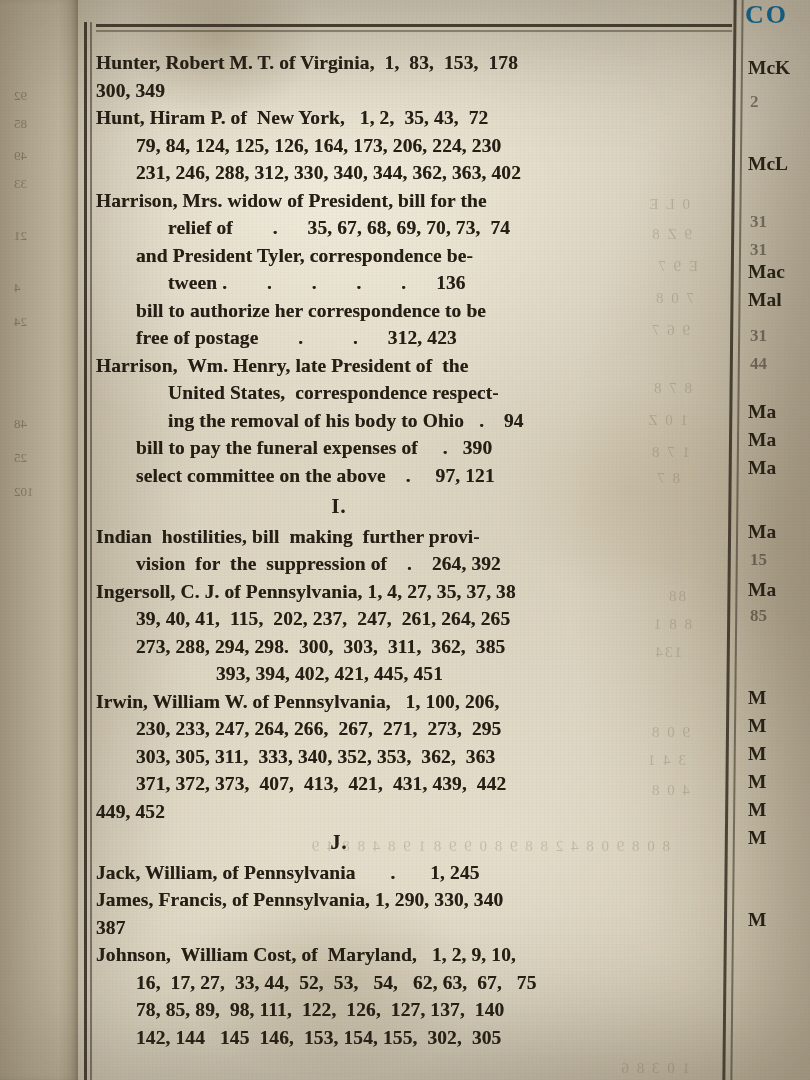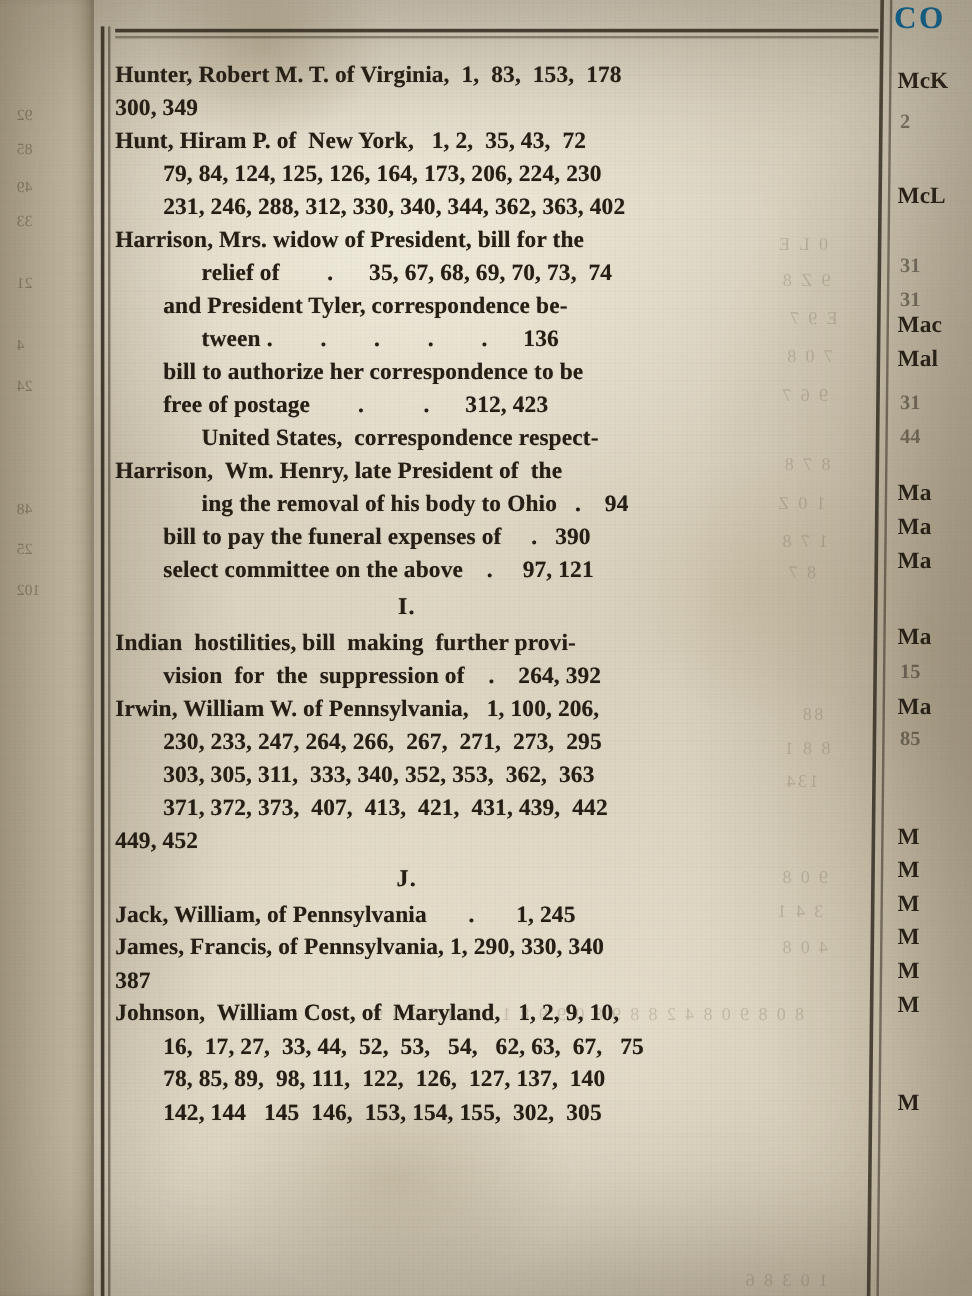--- a/index.html
+++ b/index.html
@@ -237,30 +237,36 @@
       </div>
       <div class="entry">
         <span class="ln">Harrison, Mrs. widow of President, bill for the</span>
         <span class="ln ln-indent2">relief of        .      35, 67, 68, 69, 70, 73,  74</span>
         <span class="ln ln-indent1">and President Tyler, correspondence be-</span>
         <span class="ln ln-indent2">tween .        .        .        .        .      136</span>
         <span class="ln ln-indent1">bill to authorize her correspondence to be</span>
         <span class="ln ln-indent1">free of postage        .          .      312, 423</span>
       </div>
       <div class="entry">
+        <span class="ln">Harrison,  Wm. Henry, late President of  the</span>
         <span class="ln ln-indent2">United States,  correspondence respect-</span>
-        <span class="ln">Harrison,  Wm. Henry, late President of  the</span>
         <span class="ln ln-indent2">ing the removal of his body to Ohio   .    94</span>
         <span class="ln ln-indent1">bill to pay the funeral expenses of     .   390</span>
         <span class="ln ln-indent1">select committee on the above    .     97, 121</span>
       </div>
       <div class="section-letter">I.</div>
       <div class="entry">
         <span class="ln">Indian  hostilities, bill  making  further provi-</span>
         <span class="ln ln-indent1">vision  for  the  suppression of    .    264, 392</span>
+      </div>
+      <div class="entry">
+        <span class="ln">Ingersoll, C. J. of Pennsylvania, 1, 4, 27, 35, 37, 38</span>
+        <span class="ln ln-indent1">39, 40, 41,  115,  202, 237,  247,  261, 264, 265</span>
+        <span class="ln ln-indent1">273, 288, 294, 298.  300,  303,  311,  362,  385</span>
+        <span class="ln ln-indent3">393, 394, 402, 421, 445, 451</span>
       </div>
       <div class="entry">
         <span class="ln">Irwin, William W. of Pennsylvania,   1, 100, 206,</span>
         <span class="ln ln-indent1">230, 233, 247, 264, 266,  267,  271,  273,  295</span>
         <span class="ln ln-indent1">303, 305, 311,  333, 340, 352, 353,  362,  363</span>
         <span class="ln ln-indent1">371, 372, 373,  407,  413,  421,  431, 439,  442</span>
         <span class="ln ln-right">449, 452</span>
       </div>
       <div class="section-letter">J.</div>
       <div class="entry">

